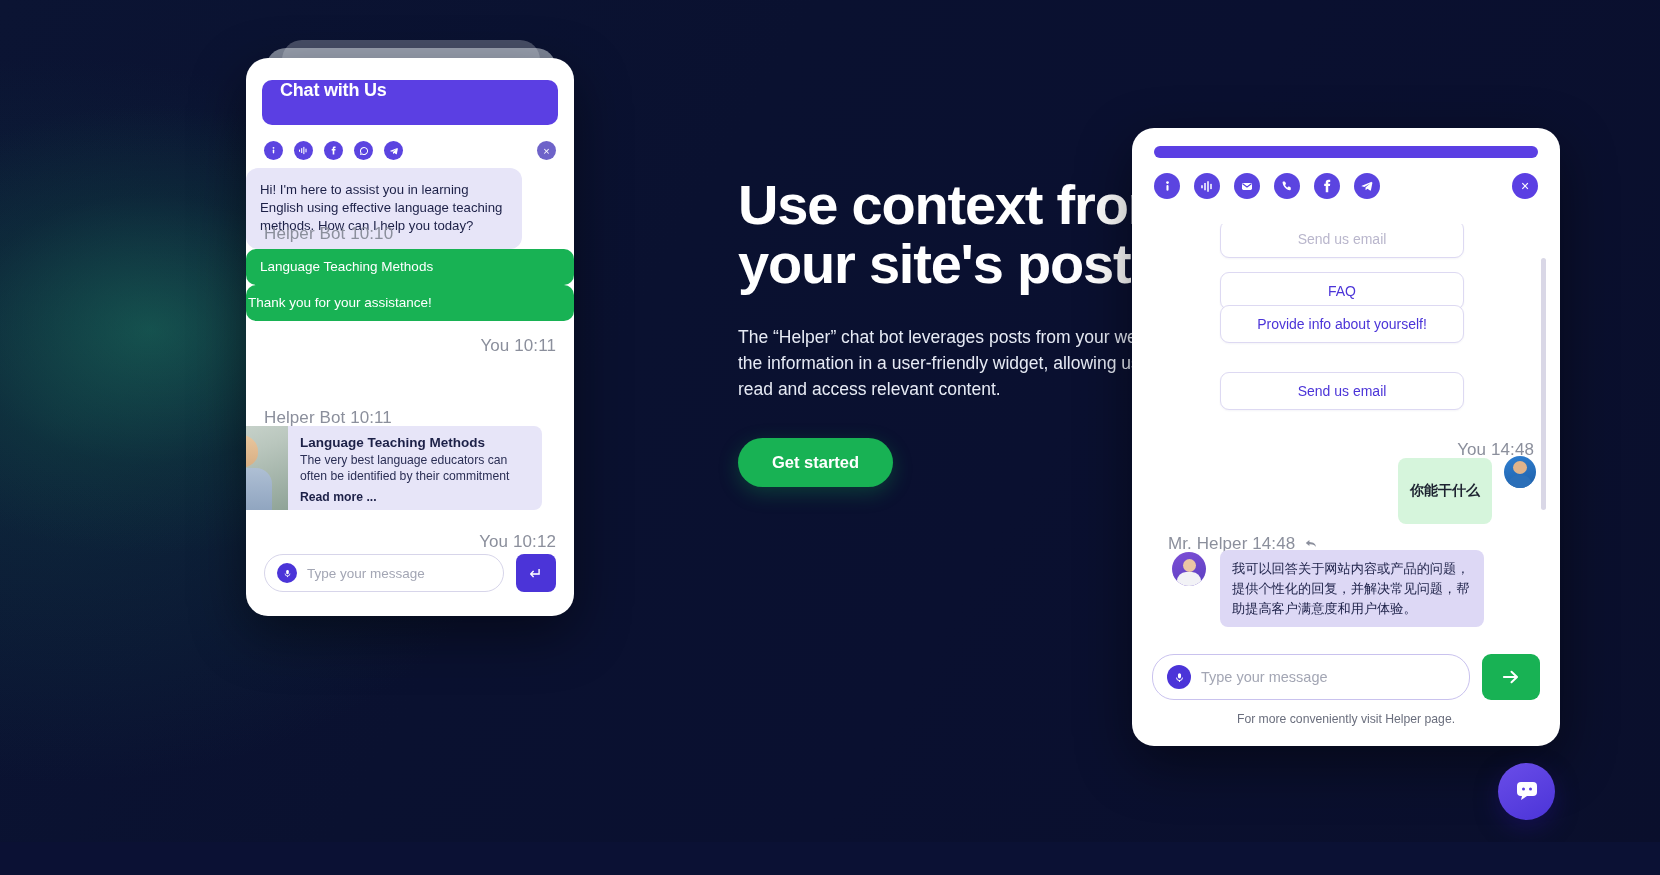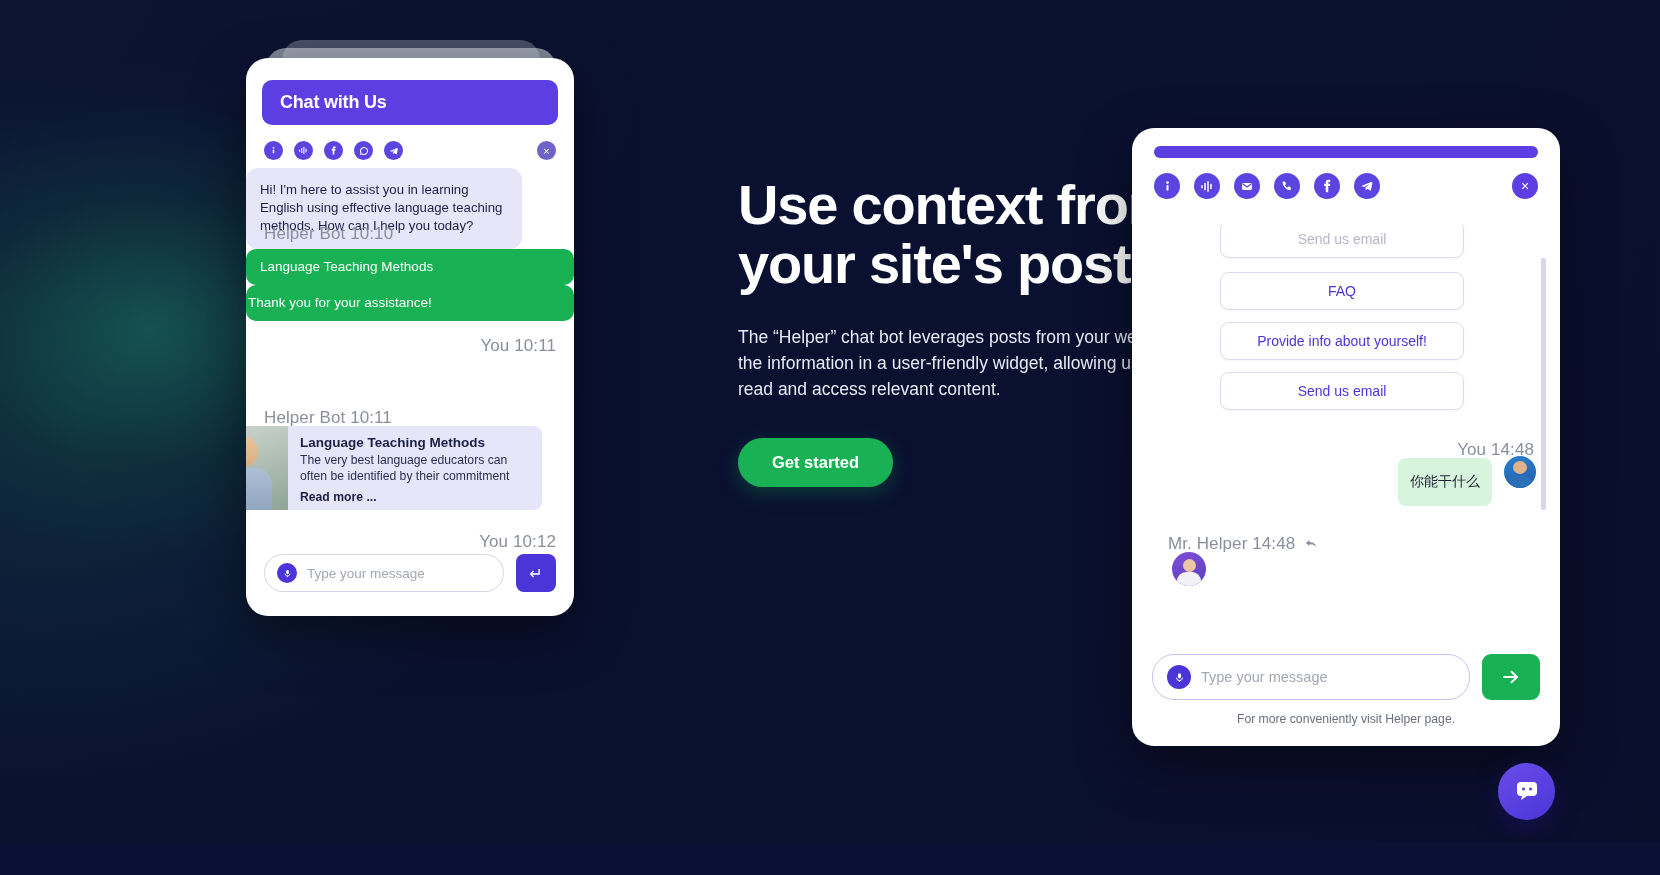--- a/index.html
+++ b/index.html
@@ -146,21 +146,21 @@
   
   #left-widget { left: 246px; top: 58px; width: 328px; height: 558px; }
   #left-stack-1 { left: 282px; top: 40px; width: 258px; height: 40px; }
   #left-stack-2 { left: 266px; top: 48px; width: 290px; height: 40px; background: rgba(223,229,236,0.55); }
 
   #left-widget .titlebar {
     position: absolute; left: 16px; top: 22px;
     width: 296px; height: 45px;
     background: #5b3fe3;
     border-radius: 10px;
-    display: flex; align-items: center;
+    display: flex; 
     padding-left: 18px;
   }
   #left-widget .titlebar span {
     color: #fff; font-size: 18px; font-weight: 700; letter-spacing: -.2px;
   }
   #left-widget .toolbar {
     position: absolute; left: 18px; top: 83px;
     width: 292px;
     display: flex; align-items: center; justify-content: space-between;
   }
@@ -262,28 +262,28 @@
     background: #fff;
     color: #4b34d8;
     font-size: 14px;
     font-family: "Liberation Sans", sans-serif;
     display: flex; align-items: center; justify-content: center;
     cursor: pointer;
     box-shadow: 0 1px 2px rgba(40,30,110,0.05);
   }
   #ob0 { top: -4px; color: #b9b6cc; }
   #ob1 { top: 48px; }
-  #ob2 { top: 98px; }
+  #ob2 { top: 81px; }
   #ob3 { top: 148px; }
 
   #rw-youmeta { position: absolute; right: 26px; top: 216px; }
   #rw-me {
     position: absolute; right: 68px; top: 234px;
     background: #d6f5dc; color: #1d2230;
-    border-radius: 8px; padding: 15px 12px; font-size: 14px;
+    border-radius: 8px; padding: 24px 12px; font-size: 14px; font-weight: bold;
   }
   .avatar-me {
     position: absolute; right: 24px; top: 232px;
     width: 32px; height: 32px; border-radius: 50%;
     background: linear-gradient(165deg,#2f7fd1 0%,#1e5fa8 100%);
     overflow: hidden;
   }
   .avatar-me::before {
     content:""; position:absolute; left:9px; top:5px; width:14px; height:13px;
     border-radius:50%; background:#e0b38a;
@@ -502,20 +502,21 @@
 
       <div class="meta" id="rw-helpermeta">
         <span>Mr. Helper 14:48</span>
         <span>
           <svg width="12" height="10" viewBox="0 0 12 10">
               <path d="M4.4.9L.8 3.9l3.6 3V5.2c3.6-.2 5.6.9 6.6 2.9-.2-3.4-2.4-5-6.6-5.2z" fill="#8b8f9c"></path>
             </svg>
         </span>
       </div>
       <div class="avatar-bot"></div>
+      <div id="rw-bot">我可以回答关于网站内容或产品的问题，提供个性化的回复，并解决常见问题，帮助提高客户满意度和用户体验。</div>
     </div>
 
     <div class="scrollbar"></div>
 
     <div class="composer">
       <div class="inputbox">
         <div class="mic">
           <svg width="11" height="11" viewBox="0 0 10 10">
               <rect x="3.6" y="1.2" width="2.8" height="4.6" rx="1.4" fill="#fff"></rect>
               <path d="M2.3 5.1a2.7 2.7 0 005.4 0" stroke="#fff" stroke-width=".9" fill="none"></path>

